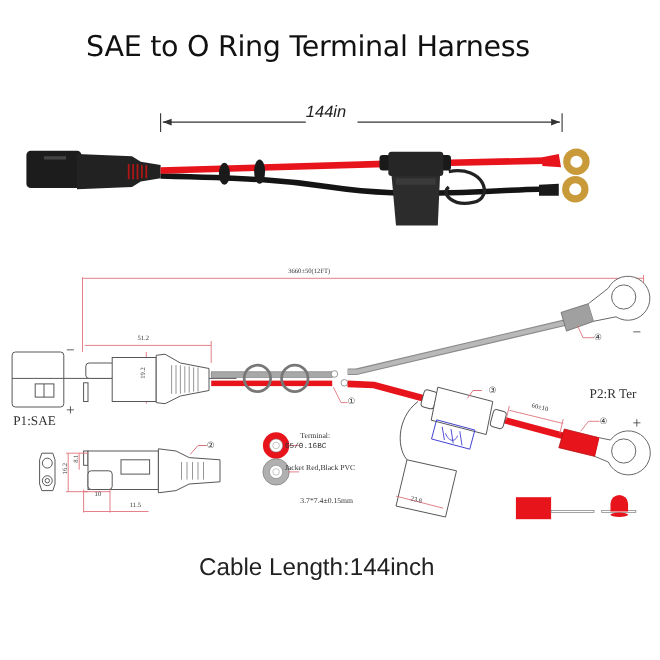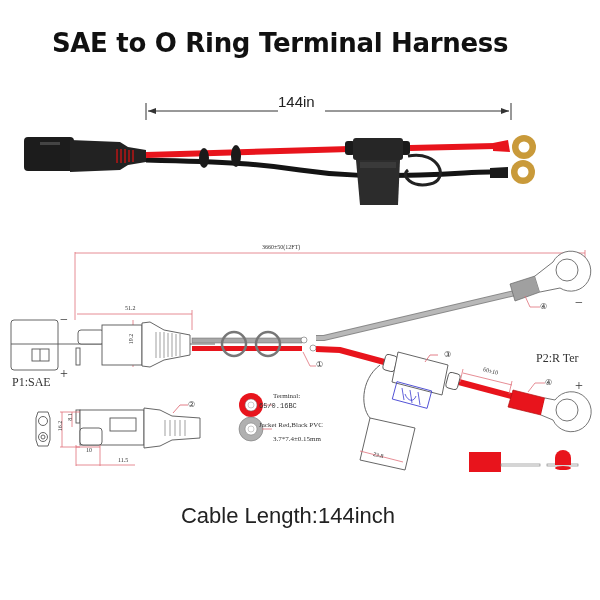--- a/index.html
+++ b/index.html
@@ -1,17 +1,17 @@
 <!DOCTYPE html>
 <html><head>
 <meta charset="utf-8">
 <style>
   html, body { margin:0; padding:0; background:#fff; }
   body { width:600px; height:600px; position:relative; overflow:hidden; font-family:"Liberation Sans", sans-serif; }
-  .title { position:absolute; left:0; width:560px; top:28px; text-align:center; font-family:"DejaVu Sans", sans-serif; font-weight:bold; font-size:26px; color:#111; letter-spacing:-0.3px; }
+  .title { position:absolute; left:0; width:560px; top:28px; text-align:center; font-family:"DejaVu Sans", sans-serif; font-weight:normal; font-size:26px; color:#111; letter-spacing:-0.3px; }
   .caption { position:absolute; left:0; width:576px; top:503px; text-align:center; font-family:"Liberation Sans", sans-serif; font-size:22px; color:#222; }
   svg { position:absolute; left:0; top:0; }
   .lbl { position:absolute; font-family:"Liberation Serif", serif; color:#333; }
 </style>
 </head>
 <body>
 
 <div class="title">SAE to O Ring Terminal Harness</div>
 
 <svg width="600" height="600" viewBox="0 0 600 600">
@@ -200,21 +200,21 @@
 
   <g>
     <rect x="469" y="452" width="32" height="20" fill="#e8141c"></rect>
     <rect x="501" y="464" width="39" height="2" fill="#fff" stroke="#888" stroke-width="0.7"></rect>
     <rect x="547" y="464" width="31" height="2" fill="#fff" stroke="#888" stroke-width="0.7"></rect>
     <path d="M555,465 L555,458 A8,8 0 0 1 571,458 L571,465 Z" fill="#e8141c"></path>
     <ellipse cx="563" cy="468" rx="8" ry="2" fill="#e8141c"></ellipse>
   </g>
 </svg>
 
-<div class="lbl" style="left:278px;top:93px;font-family:'Liberation Sans',sans-serif;font-size:15px;color:#222;">144in</div>
+<div class="lbl" style="left:278px;top:93px;font-family:'Liberation Sans',sans-serif;font-size:15px;color:#222;font-style:italic;">144in</div>
 
 <div class="lbl" style="left:262px;top:244px;font-size:6px;">3660±50(12FT)</div>
 <div class="lbl" style="left:125px;top:305px;font-size:6px;">51.2</div>
 <div class="lbl" style="left:126px;top:336px;font-size:6px;transform:rotate(-90deg);">19.2</div>
 
 <div class="lbl" style="left:60px;top:312px;font-size:14px;">−</div>
 <div class="lbl" style="left:60px;top:366px;font-size:14px;">+</div>
 <div class="lbl" style="left:12px;top:375px;font-size:12px;">P1:SAE</div>
 <div class="lbl" style="left:536px;top:338px;font-size:12px;margin-top:13px;">P2:R Ter</div>
 <div class="lbl" style="left:575px;top:295px;font-size:14px;">−</div>
@@ -230,15 +230,15 @@
 <div class="lbl" style="left:373px;top:452px;font-size:6px;transform:rotate(14deg);">23.8</div>
 
 <div class="lbl" style="left:55px;top:423px;font-size:6px;transform:rotate(-90deg);">16.2</div>
 <div class="lbl" style="left:66px;top:414px;font-size:6px;transform:rotate(-90deg);">8.1</div>
 <div class="lbl" style="left:86px;top:447px;font-size:6px;">10</div>
 <div class="lbl" style="left:118px;top:457px;font-size:6px;">11.5</div>
 
 <div class="lbl" style="left:273px;top:392px;font-size:7px;">Terminal:</div>
 <div class="lbl" style="left:259px;top:402px;font-size:7px;font-family:Liberation Mono, monospace;">65/0.16BC</div>
 <div class="lbl" style="left:259px;top:421px;font-size:7px;">Jacket Red,Black PVC</div>
-<div class="lbl" style="left:273px;top:435px;font-size:7px;">3.7*7.4±0.15mm</div>
+<div class="lbl" style="left:273px;top:451px;font-size:7px;">3.7*7.4±0.15mm</div>
 
 <div class="caption">Cable Length:144inch</div>
 
 </body></html>

